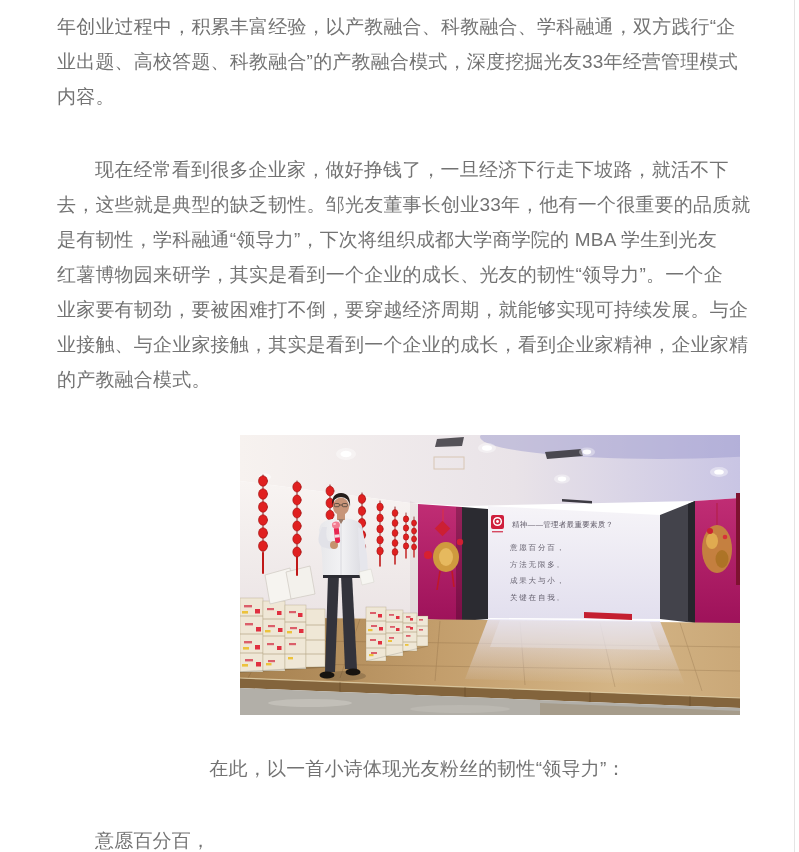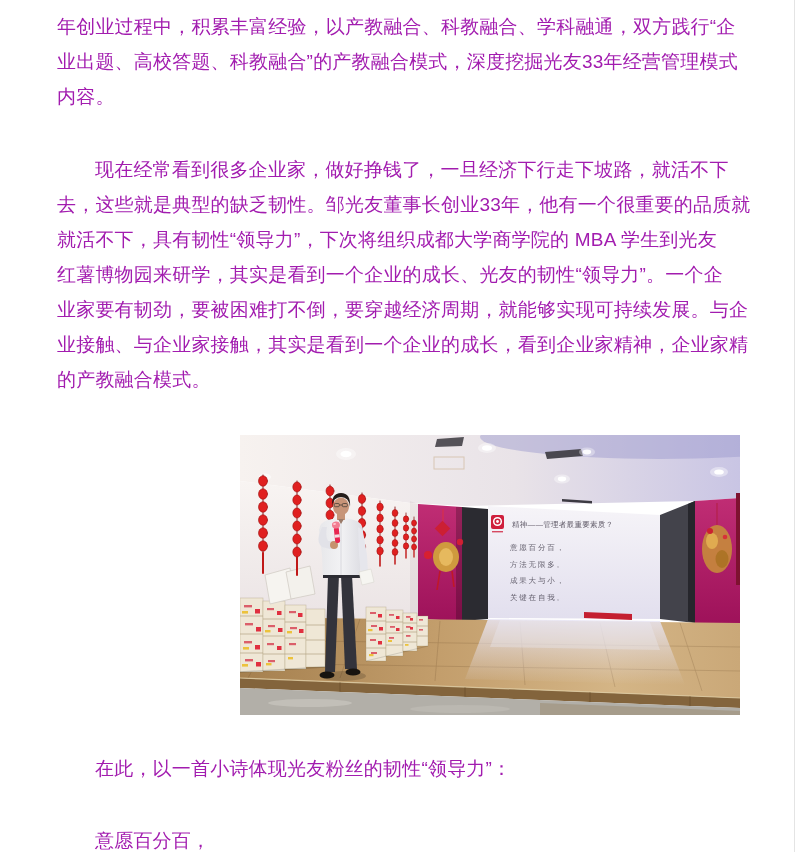--- a/index.html
+++ b/index.html
@@ -3,28 +3,28 @@
 <meta charset="utf-8">
 <style>
   html, body { margin:0; padding:0; background:#ffffff; }
   body {
     width:799px; height:852px; overflow:hidden; position:relative;
     font-family:"Liberation Sans","DejaVu Sans",sans-serif;
   }
   .article { padding:9px 59px 0 57px; }
   .para {
     margin:0 0 38px 0;
-    font-size:19px; line-height:35px; color:#a21caf;
+    font-size:19px; line-height:35px; color:#737373;
     letter-spacing:0.2px;
   }
   .para .line { white-space:nowrap; }
   .indent-first .line:first-child { text-indent:38px; }
   figure.photo { margin:0 0 36px 0; display:flex; justify-content:flex-end; }
   figure.photo svg { display:block; }
-  .para.p3 { margin-bottom:37px; }
+  .para.p3 { margin-bottom:37px;text-align:center; }
   .para.p4 { margin-bottom:0; }
   .page-edge {
     position:absolute; top:0; left:794px; width:1px; height:852px;
     background:#e4e4e4;
   }
   svg text { font-family:"Liberation Sans","DejaVu Sans",sans-serif; }
 </style>
 </head>
 <body>
 
@@ -32,21 +32,21 @@
 
   <div class="para">
     <div class="line">年创业过程中，积累丰富经验，以产教融合、科教融合、学科融通，双方践行“企</div>
     <div class="line">业出题、高校答题、科教融合”的产教融合模式，深度挖掘光友33年经营管理模式</div>
     <div class="line">内容。</div>
   </div>
 
   <div class="para indent-first">
     <div class="line">现在经常看到很多企业家，做好挣钱了，一旦经济下行走下坡路，就活不下</div>
     <div class="line">去，这些就是典型的缺乏韧性。邹光友董事长创业33年，他有一个很重要的品质就</div>
-    <div class="line">就活不下，具有韧性“领导力”，下次将组织成都大学商学院的 MBA 学生到光友</div>
+    <div class="line">是有韧性，学科融通“领导力”，下次将组织成都大学商学院的 MBA 学生到光友</div>
     <div class="line">红薯博物园来研学，其实是看到一个企业的成长、光友的韧性“领导力”。一个企</div>
     <div class="line">业家要有韧劲，要被困难打不倒，要穿越经济周期，就能够实现可持续发展。与企</div>
     <div class="line">业接触、与企业家接触，其实是看到一个企业的成长，看到企业家精神，企业家精</div>
     <div class="line">的产教融合模式。</div>
   </div>
 
   <figure class="photo">
     <svg width="500" height="280" viewBox="0 0 500 280">
       <defs>
         <linearGradient id="ceilG" x1="0" y1="0" x2="1" y2="0">

